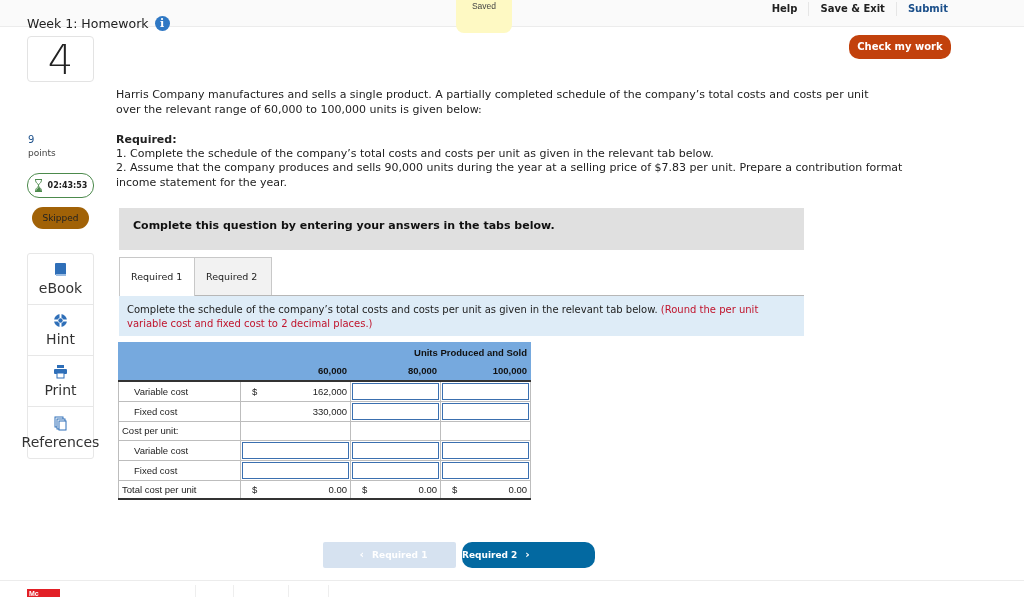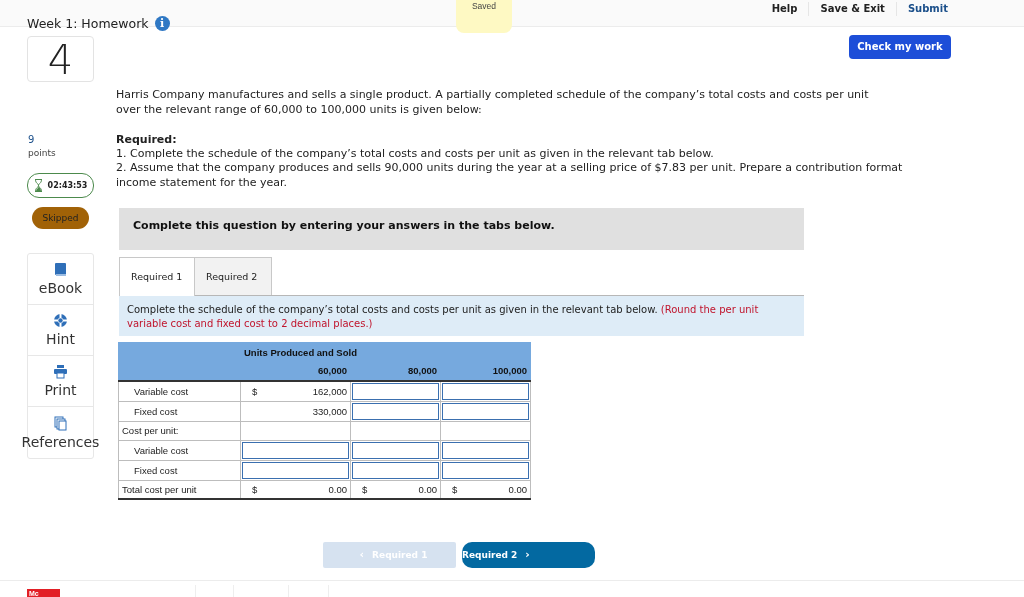--- a/index.html
+++ b/index.html
@@ -8,21 +8,21 @@
 
   
   .topbar { position: absolute; left: 0; top: 0; width: 1024px; height: 27px; background: #fafafa; border-bottom: 1px solid #ececec; }
   .topbar .title { position: absolute; left: 27px; top: 16px; font-family: "DejaVu Sans", sans-serif; font-size: 12.5px; color: #222; display: flex; align-items: center; height: 14px; }
   .info-icon { display: inline-block; width: 15px; height: 15px; border-radius: 50%; background: #2f78c4; color: #fff; font-weight: bold; font-size: 11px; text-align: center; line-height: 15px; margin-left: 6px; font-family: "DejaVu Serif", serif; }
   .saved-pill { position: absolute; left: 456px; top: 0; width: 56px; height: 33px; border-radius: 0 0 8px 8px; background: #fef9c3; font-size: 8.5px; color: #444; text-align: center; line-height: 13px; }
   .top-actions { position: absolute; right: 0; top: 0; height: 17px; display: flex; align-items: center; }
   .top-actions .act { font-family: "DejaVu Sans", sans-serif; font-size: 10px; font-weight: bold; color: #222; padding: 0 11px; border-right: 1px solid #e6e6e6; line-height: 14px; }
   .top-actions .act:last-child { border-right: none; color: #1b4f8a; padding-right: 76px; }
 
-  .check-btn { position: absolute; left: 849px; top: 35px; width: 102px; height: 24px; background: #1d4ed8; border-radius: 4px; color: #fff; font-family: "DejaVu Sans", sans-serif; font-size: 10px; font-weight: bold; text-align: center; line-height: 24px; }
+  .check-btn { position: absolute; left: 849px; top: 35px; width: 102px; height: 24px; background: #c2410c; border-radius: 10px; color: #fff; font-family: "DejaVu Sans", sans-serif; font-size: 10px; font-weight: bold; text-align: center; line-height: 24px; }
 
   
   .qnum { position: absolute; left: 27px; top: 36px; width: 67px; height: 46px; border: 1px solid #e3e3e3; border-radius: 4px; font-family: "DejaVu Sans", sans-serif; font-size: 40px; font-weight: 300; text-align: center; line-height: 46px; color: #222; }
   .points-num { position: absolute; left: 28px; top: 134px; font-family: "DejaVu Sans", sans-serif; font-size: 10px; color: #1b4f8a; }
   .points-lbl { position: absolute; left: 28px; top: 148px; font-family: "DejaVu Sans", sans-serif; font-size: 9px; color: #444; }
   .timer { position: absolute; left: 27px; top: 173px; width: 67px; height: 25px; border: 1px solid #4c8a4c; border-radius: 12px; display: flex; align-items: center; justify-content: center; font-family: "DejaVu Sans", sans-serif; font-size: 8px; font-weight: bold; color: #222; }
   .hourglass { width: 9px; height: 13px; margin-right: 5px; }
   .skipped { position: absolute; left: 32px; top: 207px; width: 57px; height: 22px; border-radius: 11px; background: #a16207; font-family: "DejaVu Sans", sans-serif; font-size: 9px; color: #222; text-align: center; line-height: 22px; }
 
   .tools { position: absolute; left: 27px; top: 253px; width: 67px; border: 1px solid #e7e7e7; border-radius: 3px; }
@@ -43,21 +43,21 @@
   .tab.active { background: #fff; border-bottom: none; width: 76px; height: 40px; }
   .tab.inactive { background: #f2f2f2; width: 77px; border-left: none; }
   .tab-line { position: absolute; left: 195px; top: 295px; width: 609px; height: 1px; background: #b7b7b7; }
 
   .tab-instr { position: absolute; left: 119px; top: 296px; width: 685px; height: 40px; background: #deecf7; padding: 7px 8px; font-family: "DejaVu Sans", sans-serif; font-size: 10px; line-height: 13.5px; color: #222; }
   .tab-instr .red { color: #c0142c; }
 
   
   .sched { position: absolute; left: 118px; top: 342px; border-collapse: collapse; font-size: 9.5px; color: #222; font-family: "Liberation Sans", sans-serif; }
   .sched td { height: 19px; border: 1px solid #bdbdbd; padding: 0 3px; white-space: nowrap; }
-  .sched .hdr td { background: #76a9de; border-color: #76a9de; font-weight: bold; text-align: left; color: #111; }
+  .sched .hdr td { background: #76a9de; border-color: #76a9de; font-weight: bold; text-align: right; color: #111; }
   .sched .hdr2 td { background: #76a9de; border-color: #76a9de; border-bottom: 2px solid #333; font-weight: bold; text-align: right; color: #111; }
   .sched .hdr2 td.vsep, .sched .hdr td.vsep { border-left: 1px solid #555; }
   .sched .lbl { width: 122px; }
   .sched .ind { padding-left: 15px; }
   .sched .c { width: 110px; }
   .sched .c2 { width: 90px; }
   .sched .c3 { width: 90px; }
   .money { display: flex; justify-content: space-between; padding-left: 8px; }
   .inp { display: block; width: 100%; height: 17px; border: 1px solid #3a6faf; background: #fff; position: relative; font-size: 9.5px; font-family: "Liberation Sans", sans-serif; padding: 0 3px; text-align: right; }
   .inp::before { content: ""; position: absolute; left: 0; top: 0; border-top: 5px solid #3a7ed0; border-right: 5px solid transparent; }

